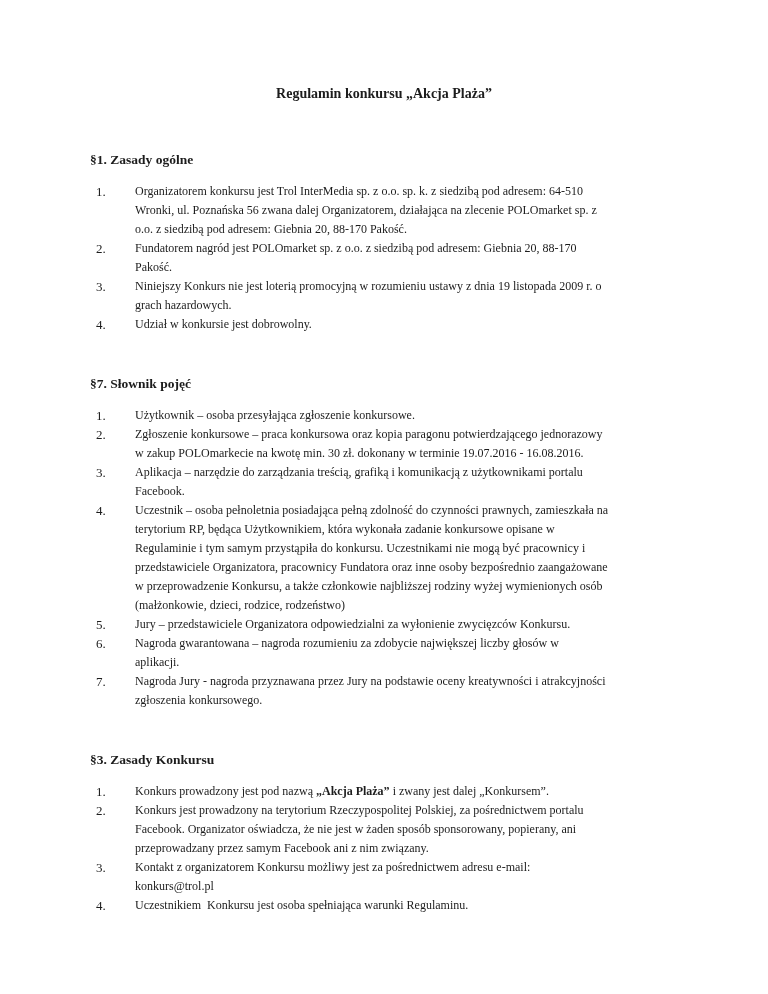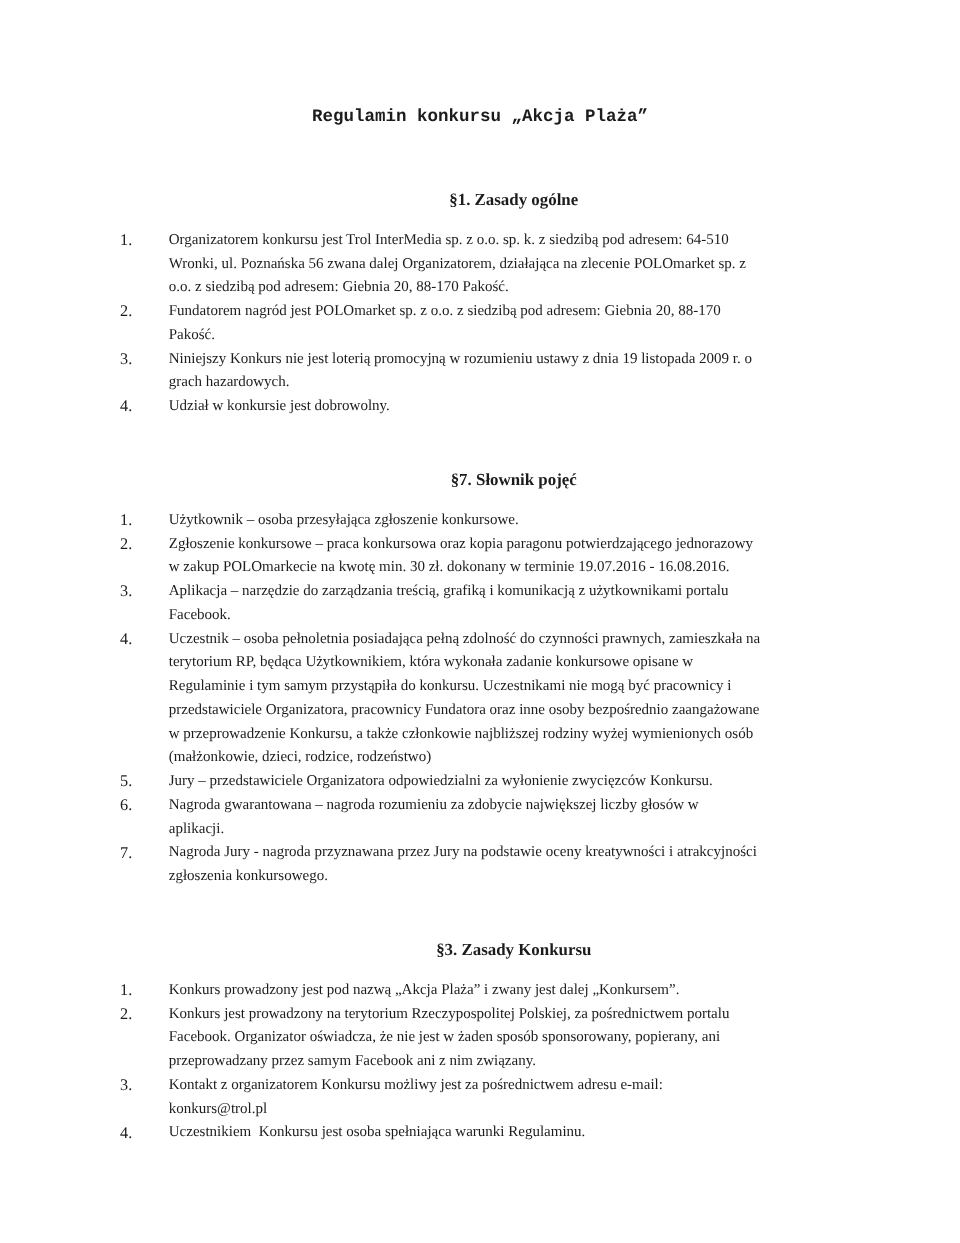--- a/index.html
+++ b/index.html
@@ -16,46 +16,44 @@
     color: #1c1c1c;
     -webkit-font-smoothing: antialiased;
   }
   .title {
     margin: 0;
     width: 588px;
     text-align: center;
     font-size: 14px;
     font-weight: bold;
     line-height: 20px;
-    font-family: Liberation Mono, monospace;
   }
   .sec { margin-top: 40px; }
   .sec.first { margin-top: 46px; }
   .heading {
     margin: 0;
     font-size: 13.5px;
     font-weight: bold;
     line-height: 19px;
-    text-align: center;
   }
   .list { margin-top: 13px; }
   .item { display: flex; align-items: flex-start; }
   .num {
     flex: 0 0 39px;
     margin-left: 6px;
     font-size: 13px;
     line-height: 19px;
   }
   .txt {
     flex: 1;
     font-size: 12px;
     line-height: 19px;
     white-space: pre-wrap;
   }
-  .bold { font-weight: normal; }
+  .bold { font-weight: bold; }
 </style>
 </head>
 <body>
 
 <div class="page">
 
   <h1 class="title">Regulamin konkursu „Akcja Plaża”</h1>
 
   <section class="sec first">
     <h2 class="heading">§1. Zasady ogólne</h2>

